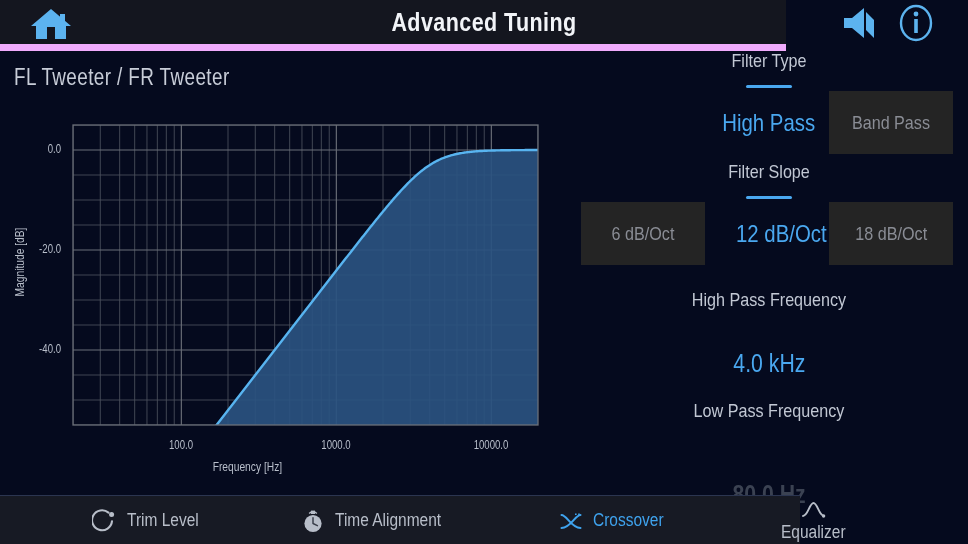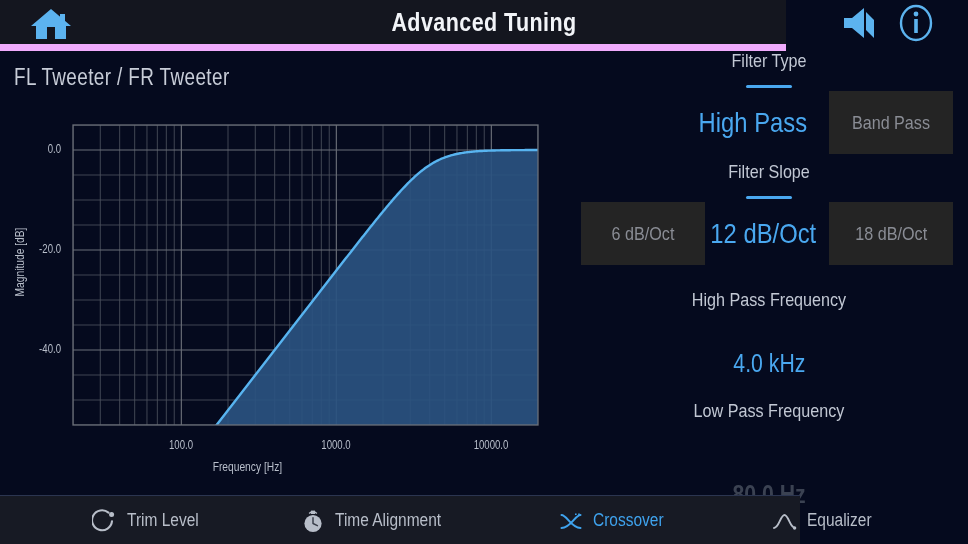--- a/index.html
+++ b/index.html
@@ -129,23 +129,23 @@
     cursor: pointer;
     border: none;
   }
   .opt-btn span { display: inline-block; transform: scaleX(0.85); }
   .opt-center {
     position: absolute;
     width: 160px;
     height: 63px;
     background: transparent;
     color: #4aa8f0;
-    font-size: 28px;
+    font-size: 24px;
     line-height: 63px;
-    text-align: left;
+    text-align: center;
     cursor: pointer;
   }
   .opt-center span { display: inline-block; transform: scaleX(0.85); }
   .sel-bar {
     position: absolute;
     width: 46px; height: 3px;
     background: #4aa8f0;
     border-radius: 2px;
   }
   .freq-value {
@@ -345,21 +345,21 @@
 
     <div class="tab tab-active" style="left:558px;">
       <svg class="tab-icon" viewBox="0 0 26 26">
         <path d="M3.5 7 C9 7 13 20 22.5 20" fill="none" stroke="#3fa3ee" stroke-width="2" stroke-linecap="round"></path>
         <path d="M22.5 7 C17 7 13 20 3.5 20" fill="none" stroke="#3fa3ee" stroke-width="2" stroke-linecap="round"></path>
         <path d="M17 6.2 L22.5 6.2" stroke="#3fa3ee" stroke-width="1.6" stroke-dasharray="1.6 1.6"></path>
       </svg>
       <span class="tab-label">Crossover</span>
     </div>
 
-    <div class="tab" style="left:772px;">
+    <div class="tab" style="left:772px;flex-direction:column;">
       <svg class="tab-icon" viewBox="0 0 26 26">
         <path d="M2 20 C7 20 8.5 7 12.5 7 C16.5 7 18 20 23 20" fill="none" stroke="#b8bec9" stroke-width="1.9" stroke-linecap="round"></path>
         <circle cx="22.6" cy="20" r="1.7" fill="#b8bec9"></circle>
       </svg>
       <span class="tab-label">Equalizer</span>
     </div>
   </div>
 </div>
 
 </body></html>

